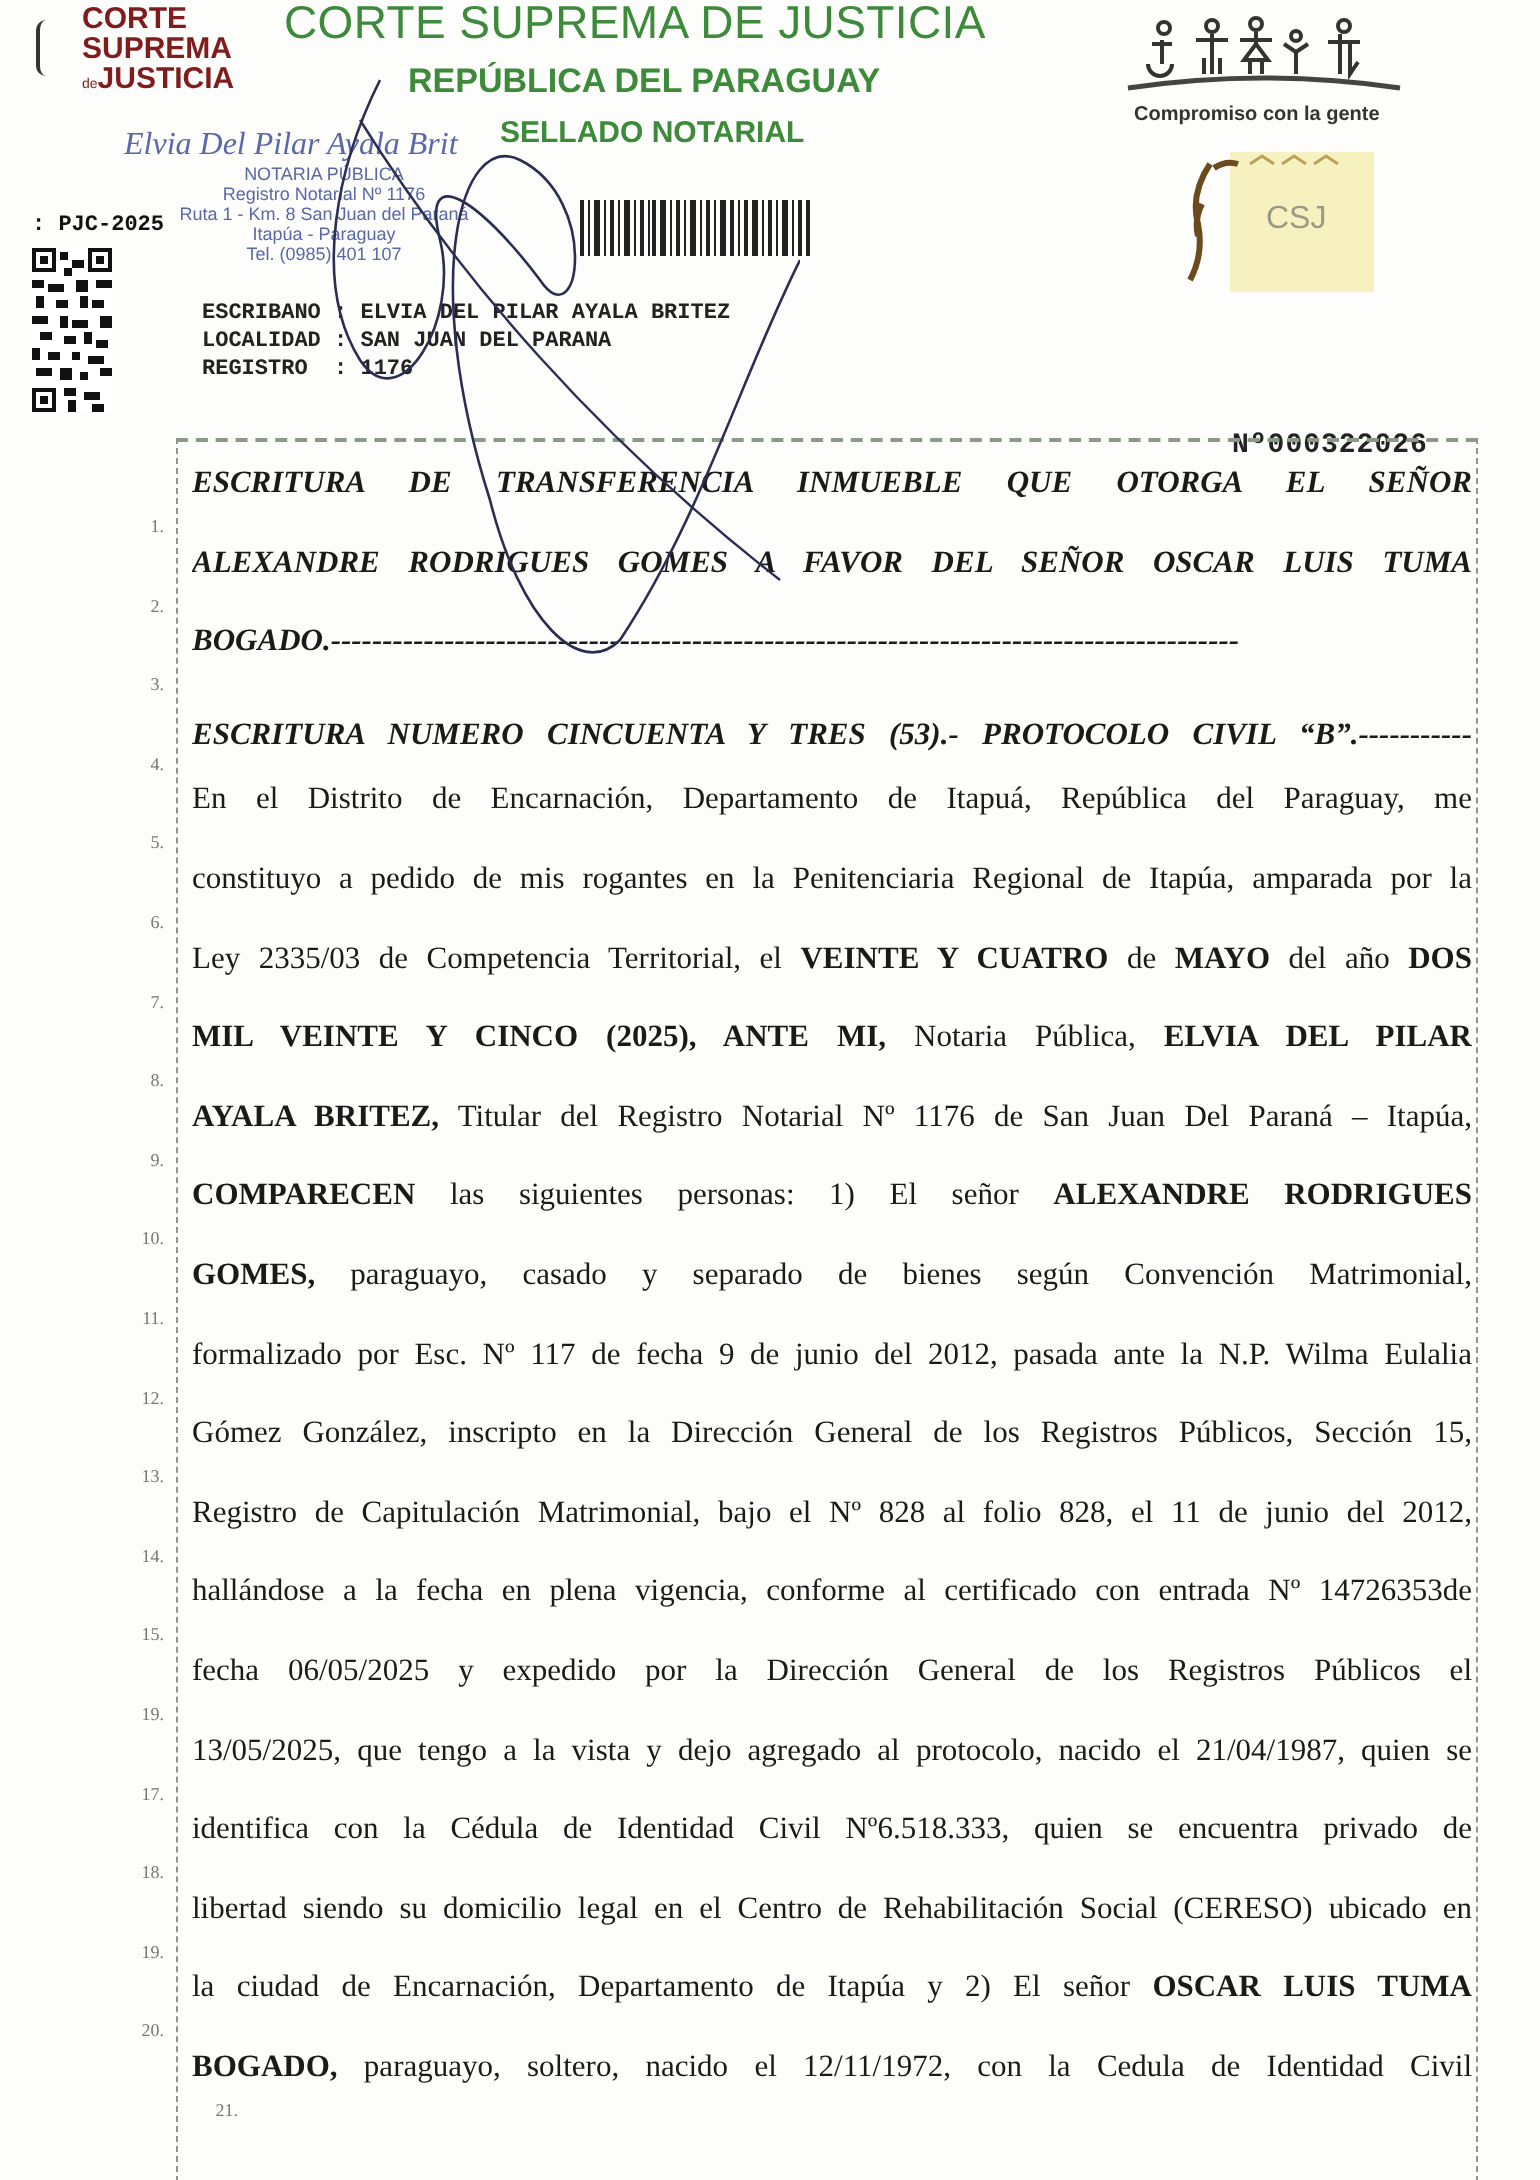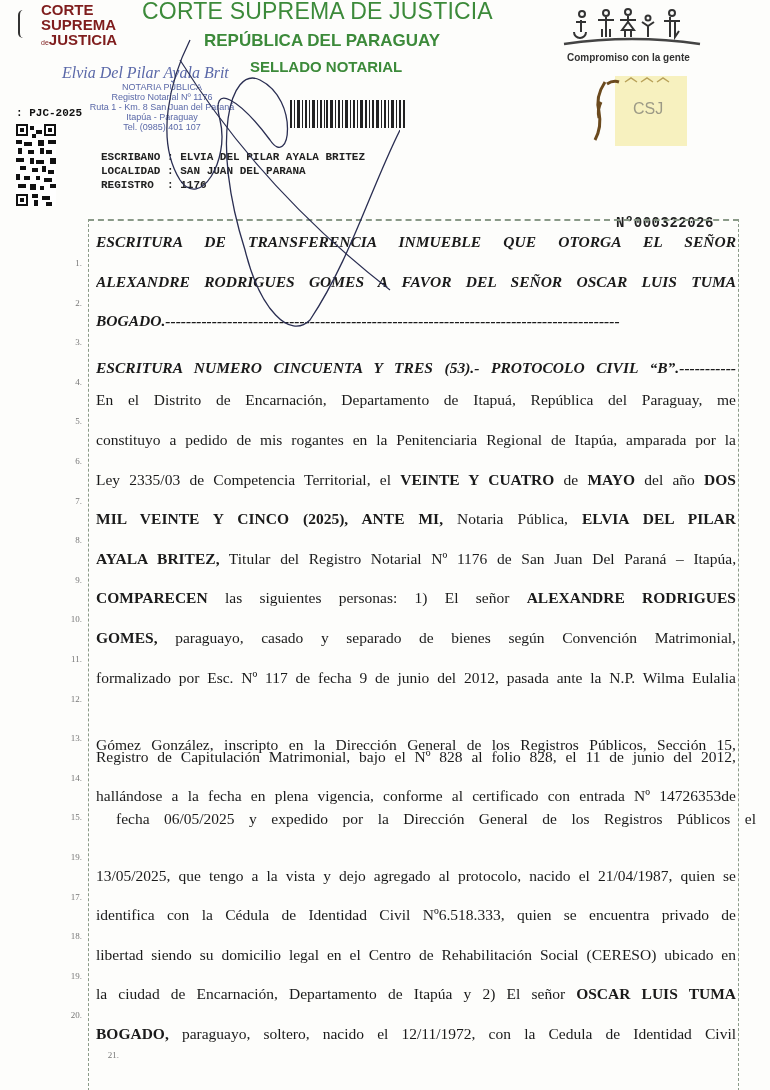--- a/index.html
+++ b/index.html
@@ -234,24 +234,24 @@
     <div class="text-line it left" style="top: 311.2px;"><span>BOGADO.----------------------------------------------------------------------------------------</span></div>
     <div class="text-line it" style="top: 358px;"><span>ESCRITURA NUMERO CINCUENTA Y TRES (53).- PROTOCOLO CIVIL “B”.-----------</span></div>
     <div class="text-line " style="top: 390.4px;"><span>En el Distrito de Encarnación, Departamento de Itapuá, República del Paraguay, me</span></div>
     <div class="text-line " style="top: 430px;"><span>constituyo a pedido de mis rogantes en la Penitenciaria Regional de Itapúa, amparada por la</span></div>
     <div class="text-line " style="top: 469.6px;"><span>Ley 2335/03 de Competencia Territorial, el </span><b>VEINTE Y CUATRO</b><span> de </span><b>MAYO</b><span> del año </span><b>DOS</b></div>
     <div class="text-line " style="top: 509.2px;"><b>MIL VEINTE Y CINCO (2025), ANTE MI,</b><span> Notaria Pública, </span><b>ELVIA DEL PILAR</b></div>
     <div class="text-line " style="top: 548.8px;"><b>AYALA BRITEZ,</b><span> Titular del Registro Notarial Nº 1176 de San Juan Del Paraná – Itapúa,</span></div>
     <div class="text-line " style="top: 588.4px;"><b>COMPARECEN</b><span> las siguientes personas: 1) El señor </span><b>ALEXANDRE RODRIGUES</b></div>
     <div class="text-line " style="top: 628px;"><b>GOMES,</b><span> paraguayo, casado y separado de bienes según Convención Matrimonial,</span></div>
     <div class="text-line " style="top: 667.6px;"><span>formalizado por Esc. Nº 117 de fecha 9 de junio del 2012, pasada ante la N.P. Wilma Eulalia</span></div>
-    <div class="text-line " style="top: 707.2px; margin-top: 28px;"><span>Gómez González, inscripto en la Dirección General de los Registros Públicos, Sección 15,</span></div>
+    <div class="text-line " style="top: 707.2px;"><span>Gómez González, inscripto en la Dirección General de los Registros Públicos, Sección 15,</span></div>
     <div class="text-line " style="top: 746.8px;"><span>Registro de Capitulación Matrimonial, bajo el Nº 828 al folio 828, el 11 de junio del 2012,</span></div>
     <div class="text-line " style="top: 786.4px;"><span>hallándose a la fecha en plena vigencia, conforme al certificado con entrada Nº 14726353de</span></div>
-    <div class="text-line " style="top: 809px; margin-left: 20px;"><span>fecha 06/05/2025 y expedido por la Dirección General de los Registros Públicos el</span></div>
+    <div class="text-line " style="top: 826px;"><span>fecha 06/05/2025 y expedido por la Dirección General de los Registros Públicos el</span></div>
     <div class="text-line " style="top: 865.6px;"><span>13/05/2025, que tengo a la vista y dejo agregado al protocolo, nacido el 21/04/1987, quien se</span></div>
     <div class="text-line " style="top: 905.2px;"><span>identifica con la Cédula de Identidad Civil  Nº6.518.333, quien se encuentra privado de</span></div>
     <div class="text-line " style="top: 944.8px;"><span>libertad siendo su domicilio legal en el Centro de Rehabilitación Social (CERESO) ubicado en</span></div>
     <div class="text-line " style="top: 984.4px;"><span>la ciudad de Encarnación, Departamento de Itapúa y 2) El señor </span><b>OSCAR LUIS TUMA</b></div>
     <div class="text-line " style="top: 1024px;"><b>BOGADO,</b><span> paraguayo, soltero, nacido el 12/11/1972, con la Cedula de Identidad Civil</span></div>
   </div>
 
 <svg class="abs sig" viewBox="0 0 250 330">
   <path d="M40 20 C 20 60, 5 120, 30 160 C 50 190, 80 140, 70 100 C 60 60, 90 80, 120 120 C 140 150, 150 80, 110 60 C 80 45, 60 120, 95 230 C 110 290, 140 320, 160 300 C 200 240, 220 170, 250 110" stroke="#2a2e52" stroke-width="1.3" fill="none"></path>
   <path d="M30 40 C 80 120, 150 200, 240 270" stroke="#2a2e52" stroke-width="1.2" fill="none"></path>

